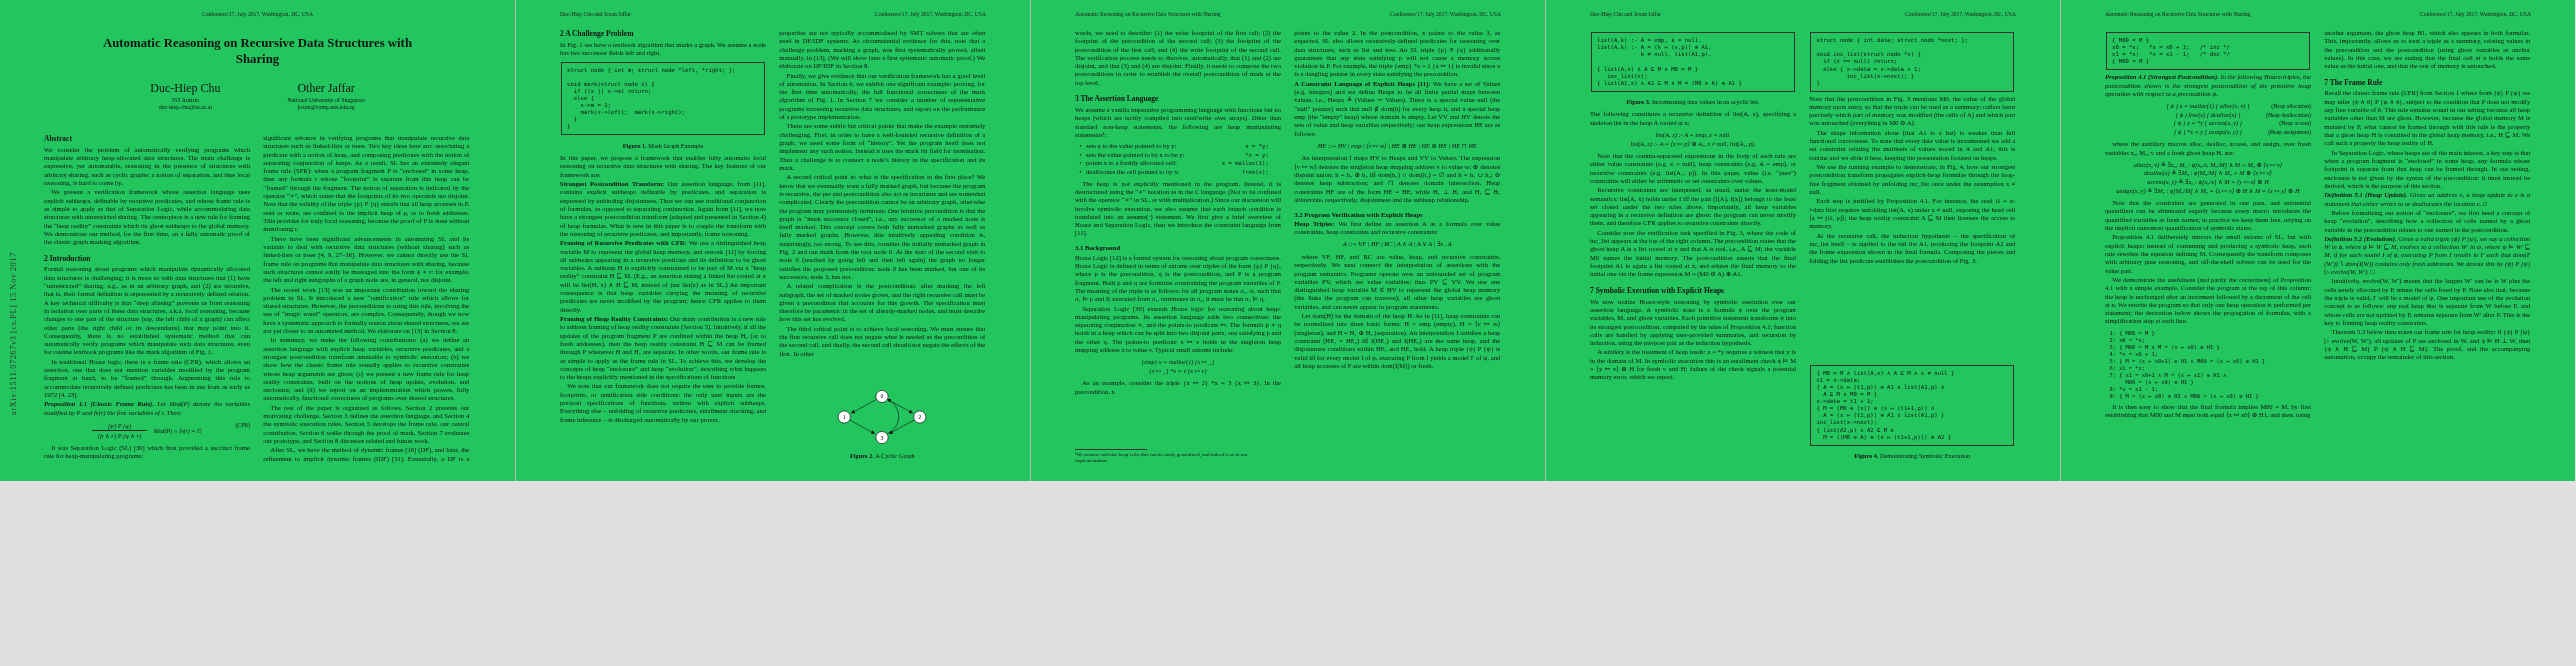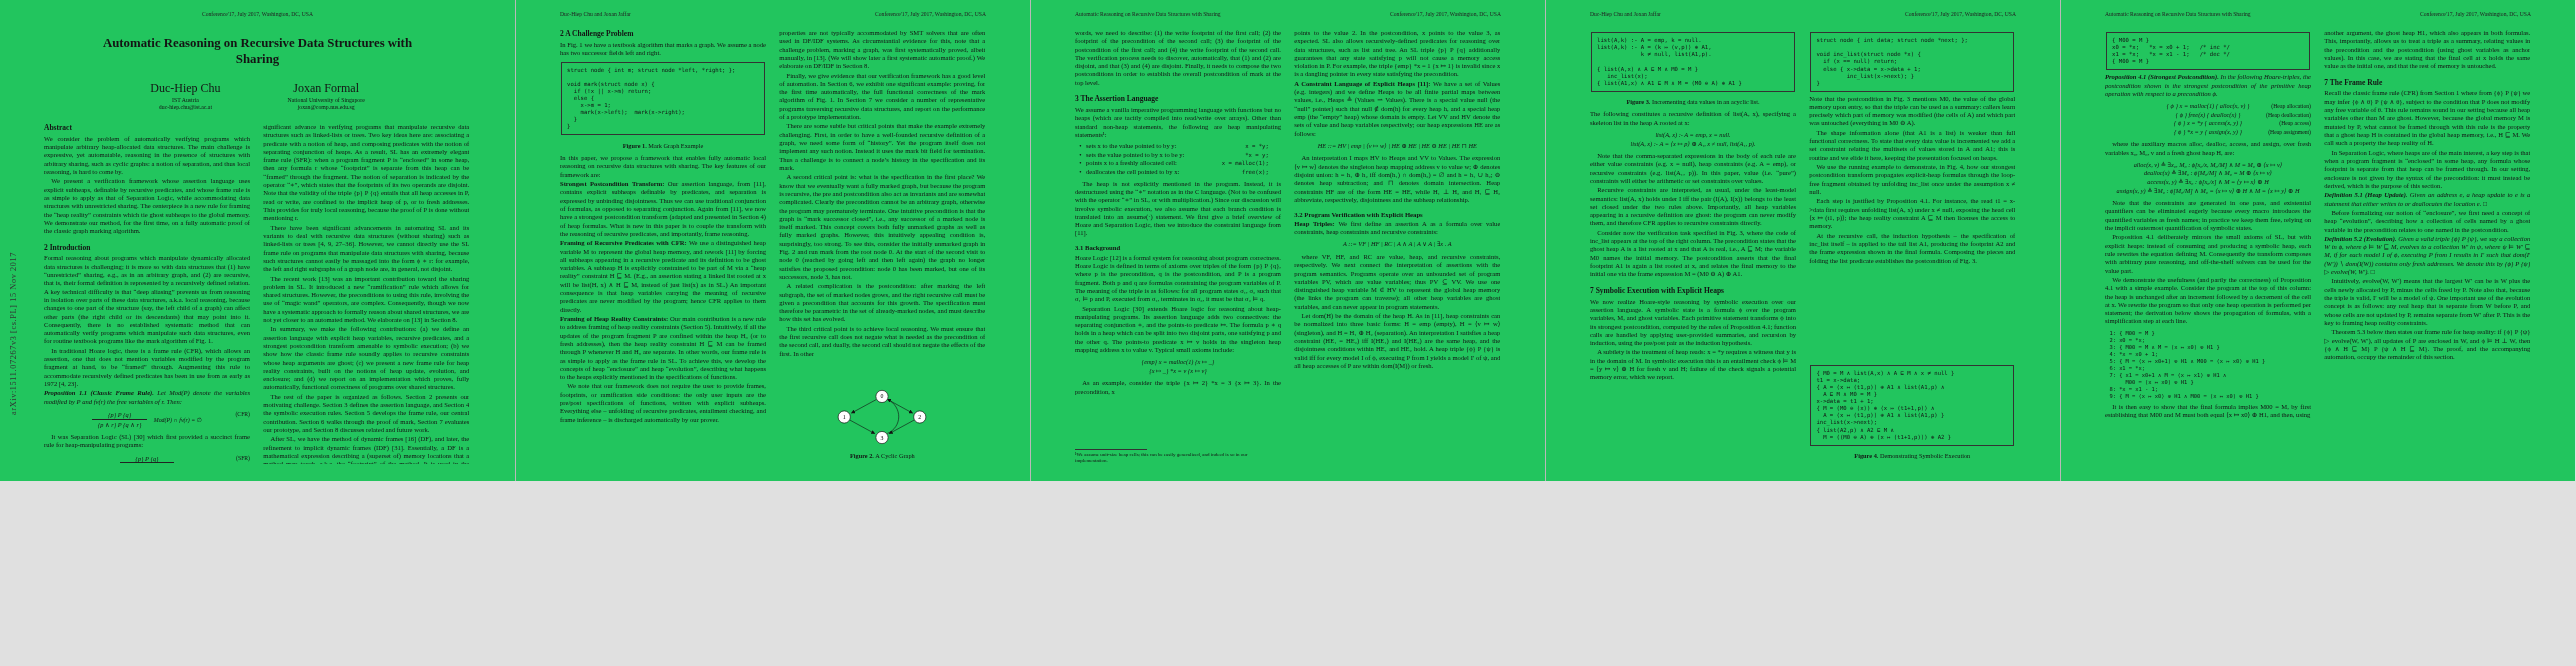--- a/index.html
+++ b/index.html
@@ -14,21 +14,21 @@
   .watermark{position:absolute;left:9px;top:0;height:667px;display:flex;align-items:center;justify-content:center;
         writing-mode:vertical-rl;transform:rotate(180deg);font-size:8.3px;letter-spacing:0.6px;color:#333;
         font-family:"Liberation Serif","DejaVu Serif",serif;}
   .title-block{position:absolute;top:36px;left:44px;right:44px;text-align:center;}
   .paper-title{font-size:12.8px;font-weight:bold;line-height:1.22;max-width:322px;margin:0 auto;}
   .authors{display:flex;justify-content:center;gap:67px;margin-top:13.3px;}
   .author-name{font-size:12px;}
   .author-affil{font-size:5.8px;margin-top:1.7px;}
   .author-email{font-size:5.8px;margin-top:1.1px;}
   .content{position:absolute;left:44px;right:44px;top:29px;bottom:16.7px;display:flex;gap:13.3px;}
-  .content.with-title{top:123px;}
+  .content.with-title{top:134px;}
   .col{width:206px;flex:none;overflow:hidden;display:flex;flex-direction:column;}
   .sec{font-size:7.5px;font-weight:bold;margin:6.1px 0 2.8px;}
   .subsec{font-size:6.7px;font-weight:bold;margin:5.6px 0 2.2px;}
   .col > .sec:first-child, .col > .subsec:first-child{margin-top:0;}
   .para{font-size:6.6px;line-height:8.3px;text-align:justify;margin:0 0 1.1px;text-indent:7.2px;}
   .para.cont,.para.noind,.sec + .para,.subsec + .para{text-indent:0;}
   .runin-label{font-weight:bold;}
   .runin-label.ital{font-style:italic;}
   .para.itbody .runin-text{font-style:italic;}
   .codebox{border:0.6px solid #333;padding:3.9px 5px;margin:3.3px 1.1px 2.8px;
@@ -68,21 +68,21 @@
       <div class="watermark">arXiv:1511.07267v3 [cs.PL] 15 Nov 2017</div>
       <div class="title-block">
         <h1 class="paper-title">Automatic Reasoning on Recursive Data Structures with Sharing</h1>
         <div class="authors">
           <div class="author">
             <div class="author-name">Duc-Hiep Chu</div>
             <div class="author-affil">IST Austria</div>
             <div class="author-email">duc-hiep.chu@ist.ac.at</div>
           </div>
           <div class="author">
-            <div class="author-name">Joxan Formal</div>
+            <div class="author-name">Other Jaffar</div>
             <div class="author-affil">National University of Singapore</div>
             <div class="author-email">joxan@comp.nus.edu.sg</div>
           </div>
         </div>
       </div>
       <div class="content with-title">
         <div class="col">
           <div class="sec">Abstract</div>
           <div class="para noind">We consider the problem of automatically verifying programs which manipulate arbitrary heap-allocated data structures. The main challenge is expressive, yet automatable, reasoning in the presence of structures with arbitrary sharing, such as cyclic graphs: a notion of separation, and thus local reasoning, is hard to come by.</div>
           <div class="para">We present a verification framework whose assertion language uses explicit subheaps, definable by recursive predicates, and whose frame rule is as simple to apply as that of Separation Logic, while accommodating data structures with unrestricted sharing. The centerpiece is a new rule for framing the “heap reality” constraints which tie ghost subheaps to the global memory. We demonstrate our method, for the first time, on a fully automatic proof of the classic graph marking algorithm.</div>

